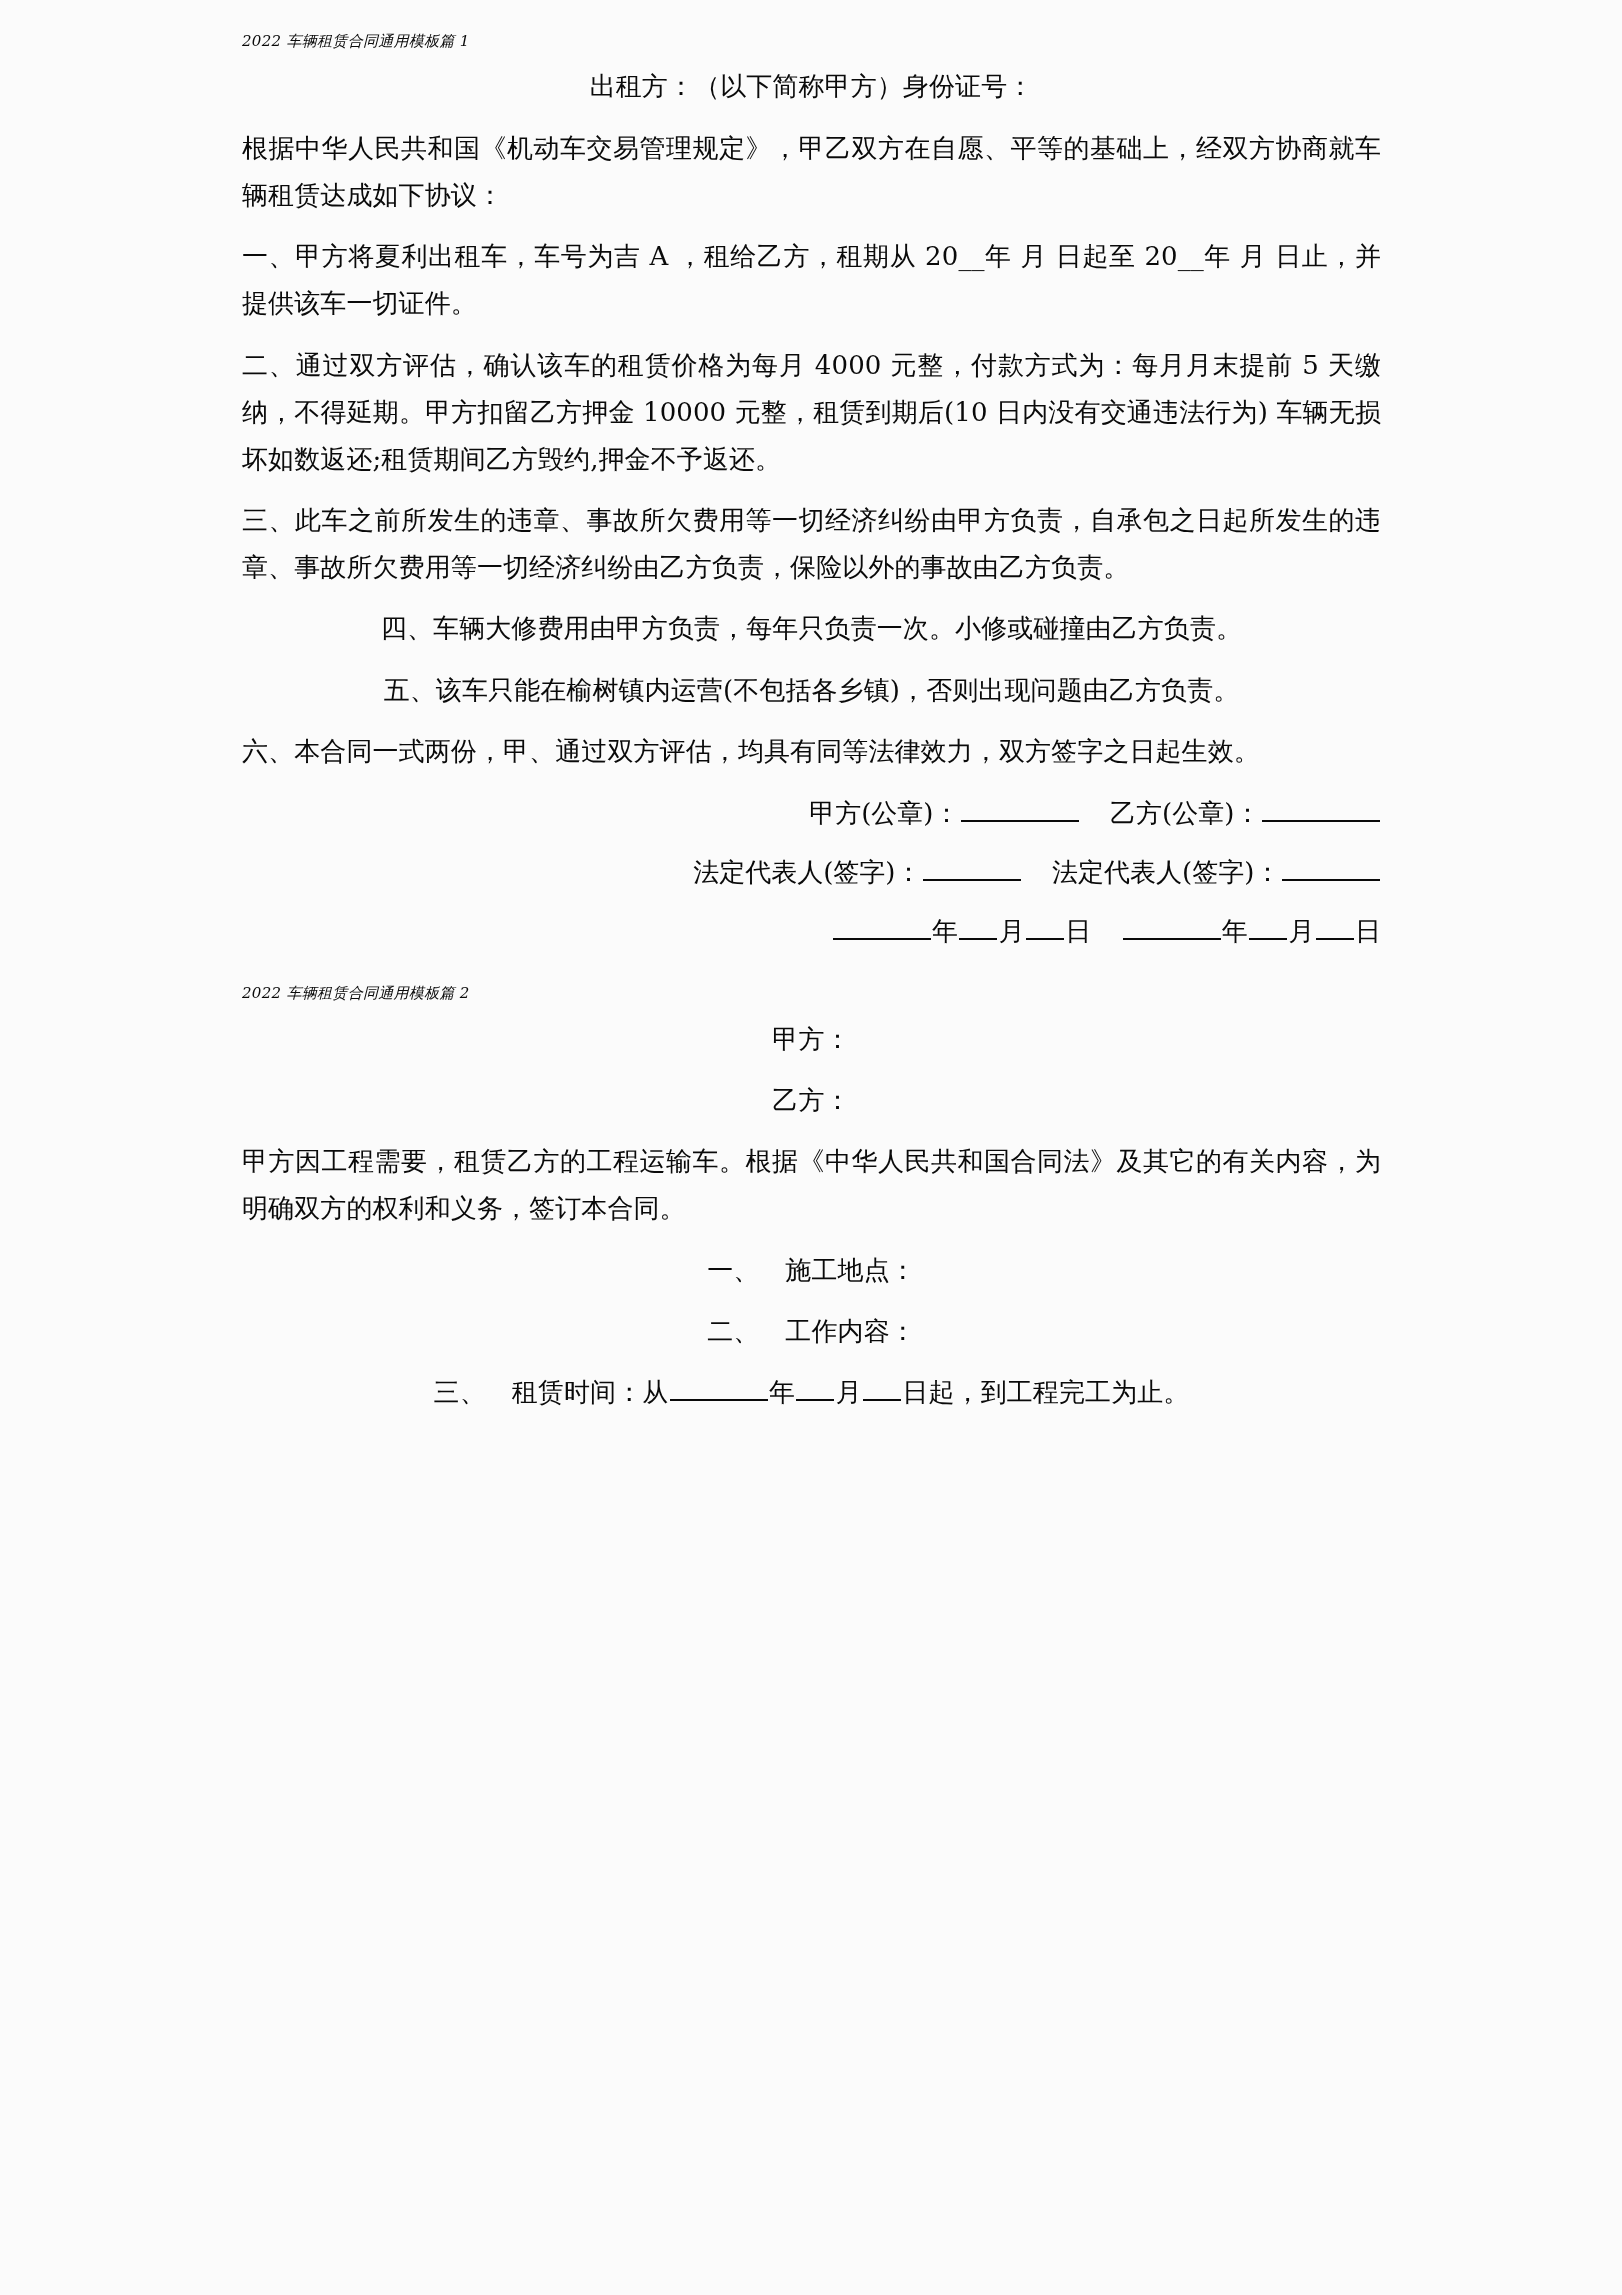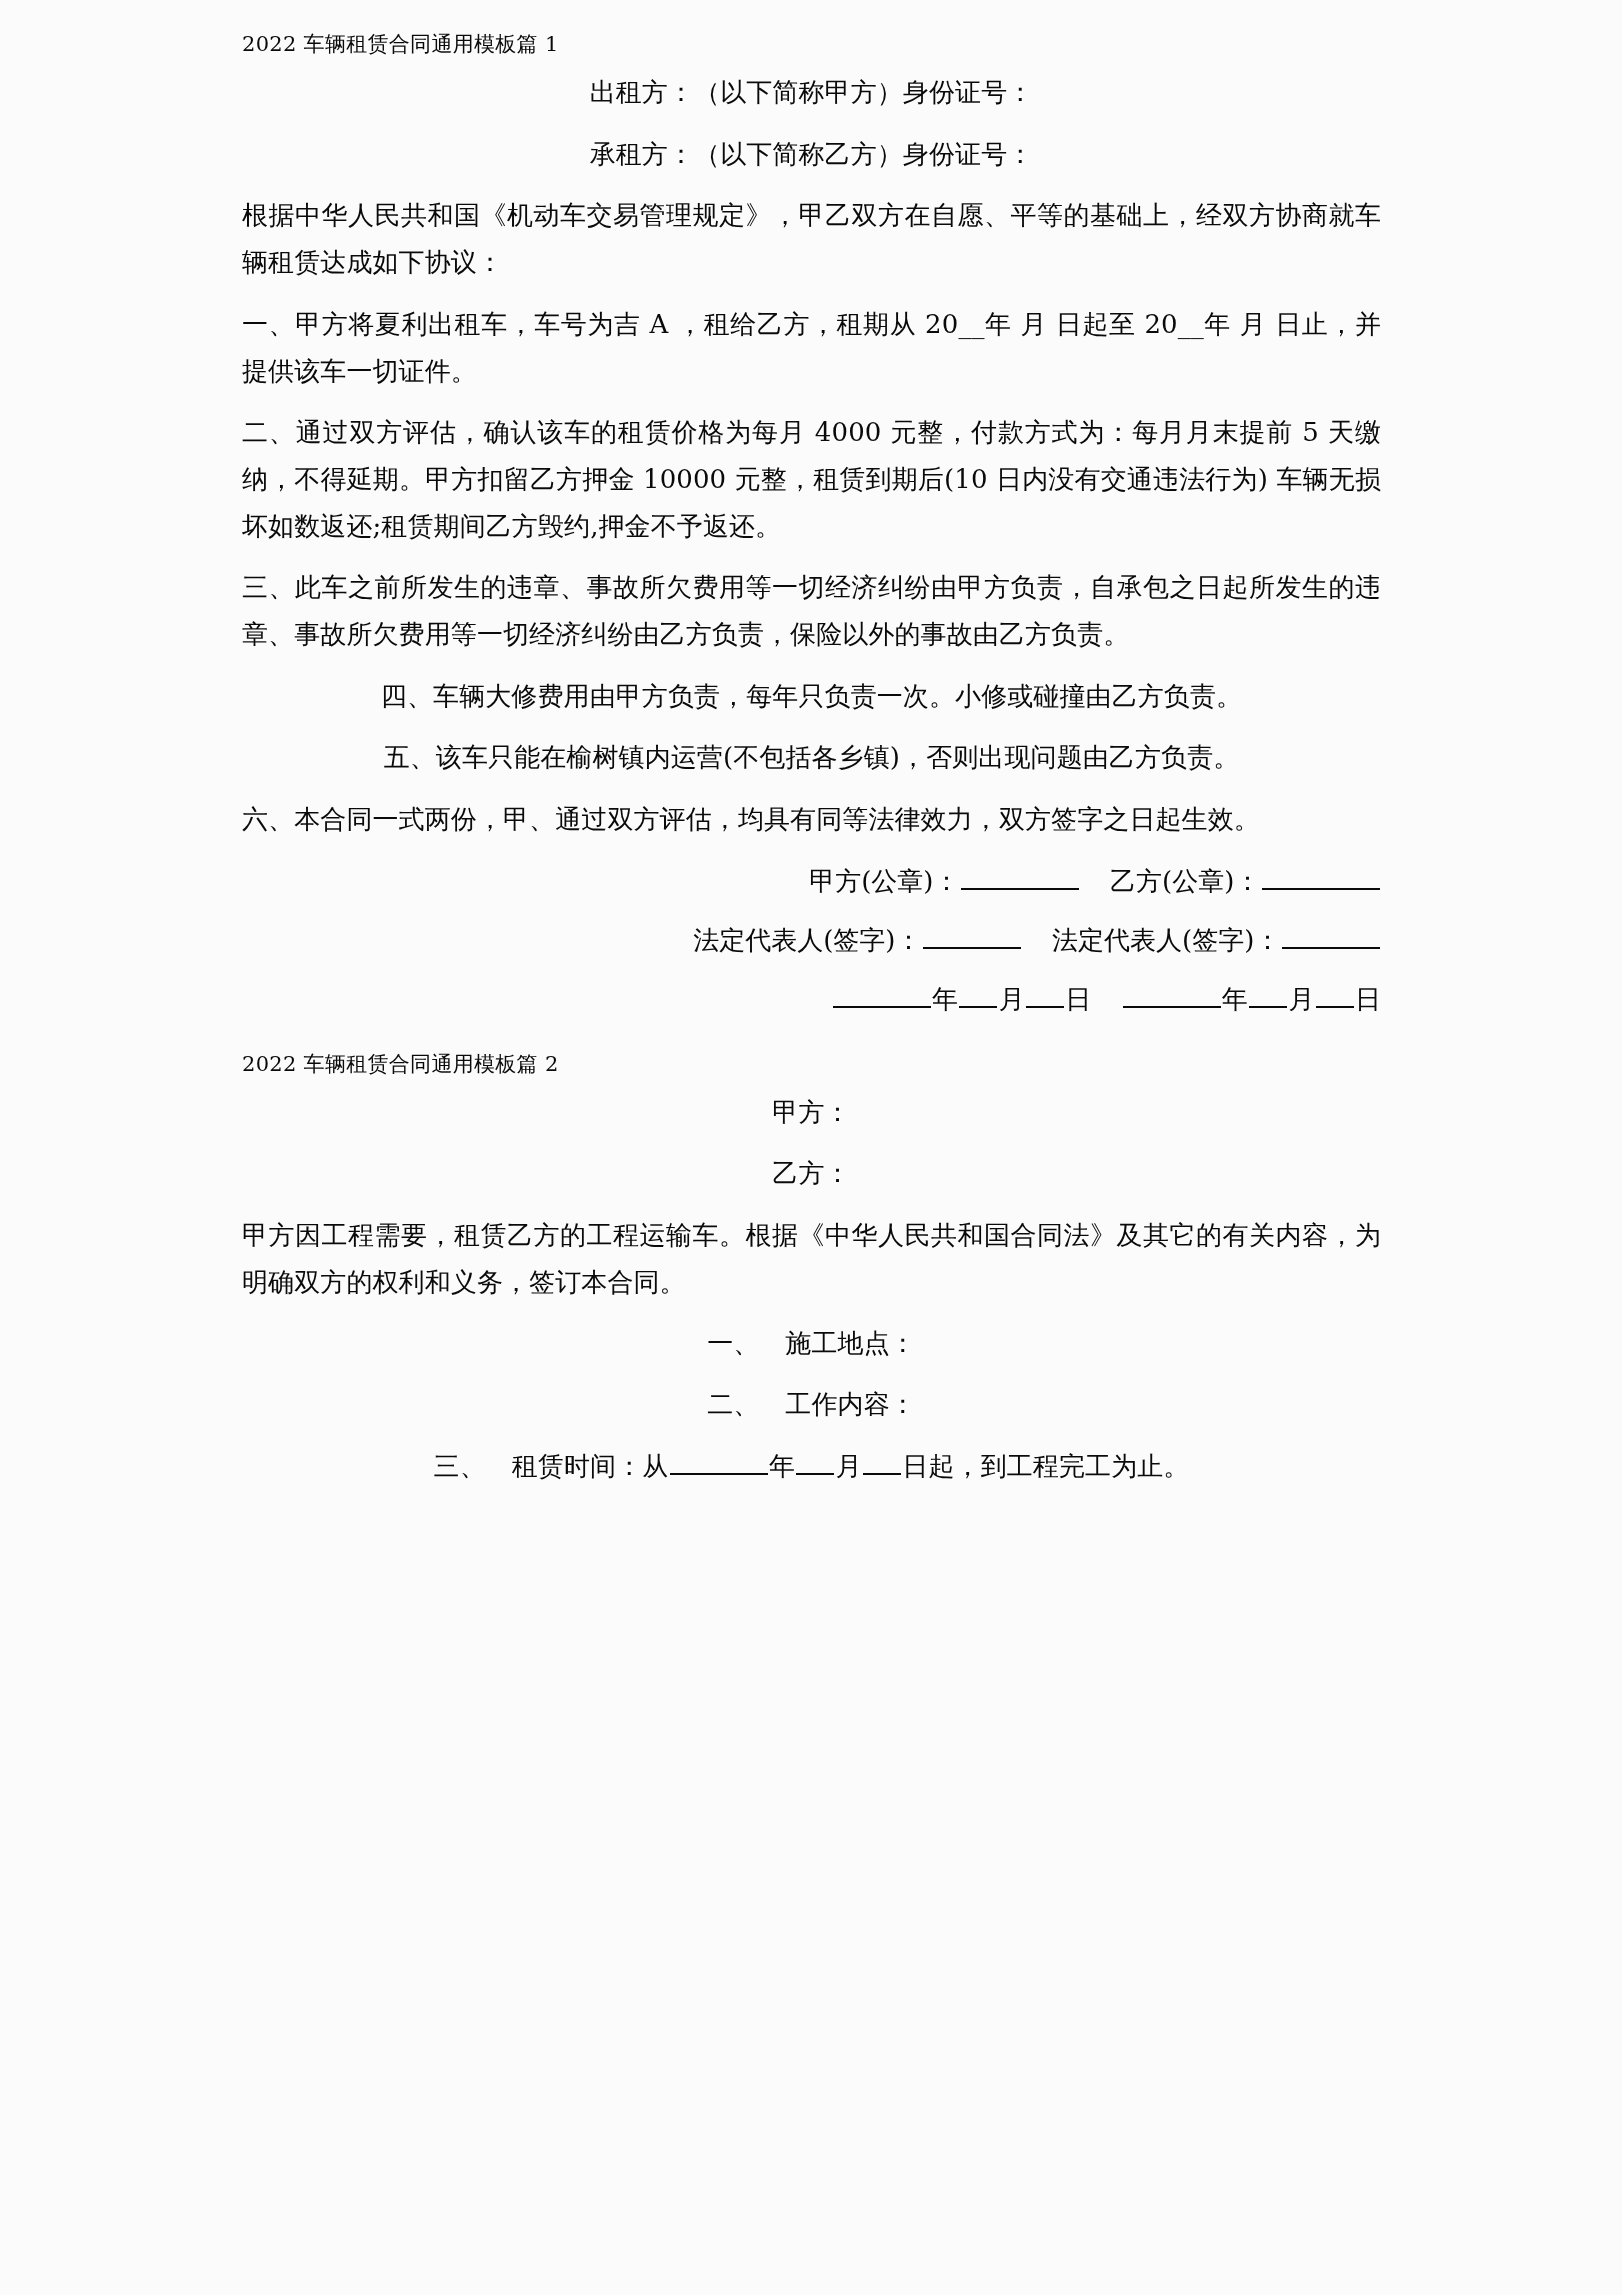--- a/index.html
+++ b/index.html
@@ -29,25 +29,26 @@
     font-weight: bold;
     text-align: center;
     letter-spacing: 0.7px;
     margin: 0;
     padding-top: 190px;
     padding-bottom: 0;
     line-height: 1.25;
     white-space: nowrap;
   }
   .subheading {
-    font-size: 21px;
+    font-size: 15px;
     line-height: 1.0;
     margin: 0;
     padding-top: 34px;
     letter-spacing: 0.3px;
+    font-style: italic;
   }
   .para {
     font-size: 26px;
     line-height: 47px;
     margin: 0;
     padding-top: 14.4px;
     text-align: justify;
     text-justify: inter-ideograph;
     letter-spacing: 0.1px;
   }
@@ -79,21 +80,20 @@
 <body>
 
 <div class="page">
   <div class="content">
 
 
     <p class="subheading">2022 车辆租赁合同通用模板篇 1</p>
 
     <p class="para nojust">出租方：（以下简称甲方）身份证号：</p>
 
-    <p class="para nojust">承租方：（以下简称乙方）身份证号：</p>
 
     <p class="para">根据中华人民共和国《机动车交易管理规定》，甲乙双方在自愿、平等的基础上，经双方协商就车辆租赁达成如下协议：</p>
 
     <p class="para">一、甲方将夏利出租车，车号为吉 A ，租给乙方，租期从 20__年 月 日起至 20__年 月 日止，并提供该车一切证件。</p>
 
     <p class="para">二、通过双方评估，确认该车的租赁价格为每月 4000 元整，付款方式为：每月月末提前 5 天缴纳，不得延期。甲方扣留乙方押金 10000 元整，租赁到期后(10 日内没有交通违法行为) 车辆无损坏如数返还;租赁期间乙方毁约,押金不予返还。</p>
 
     <p class="para">三、此车之前所发生的违章、事故所欠费用等一切经济纠纷由甲方负责，自承包之日起所发生的违章、事故所欠费用等一切经济纠纷由乙方负责，保险以外的事故由乙方负责。</p>
 
     <p class="para nojust">四、车辆大修费用由甲方负责，每年只负责一次。小修或碰撞由乙方负责。</p>

